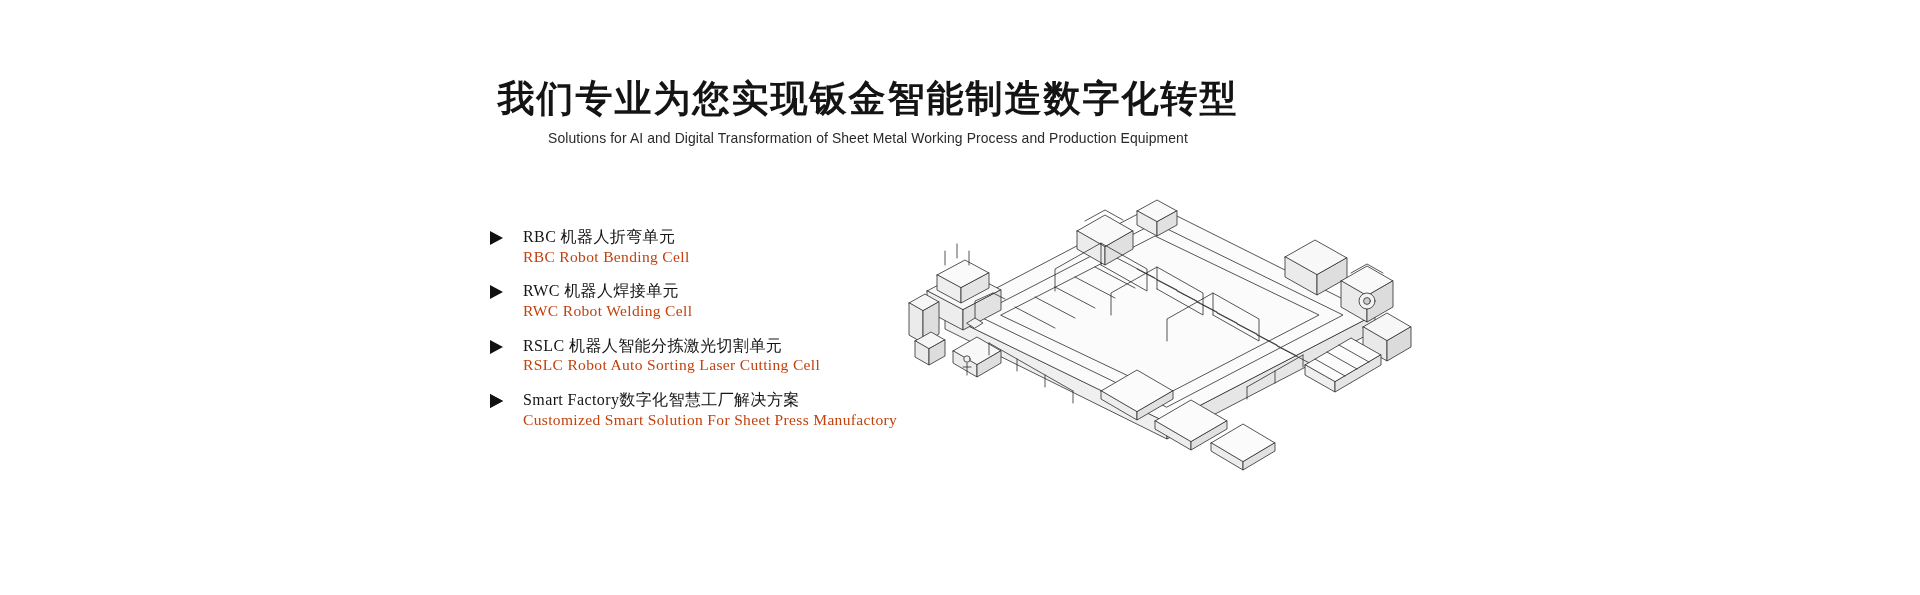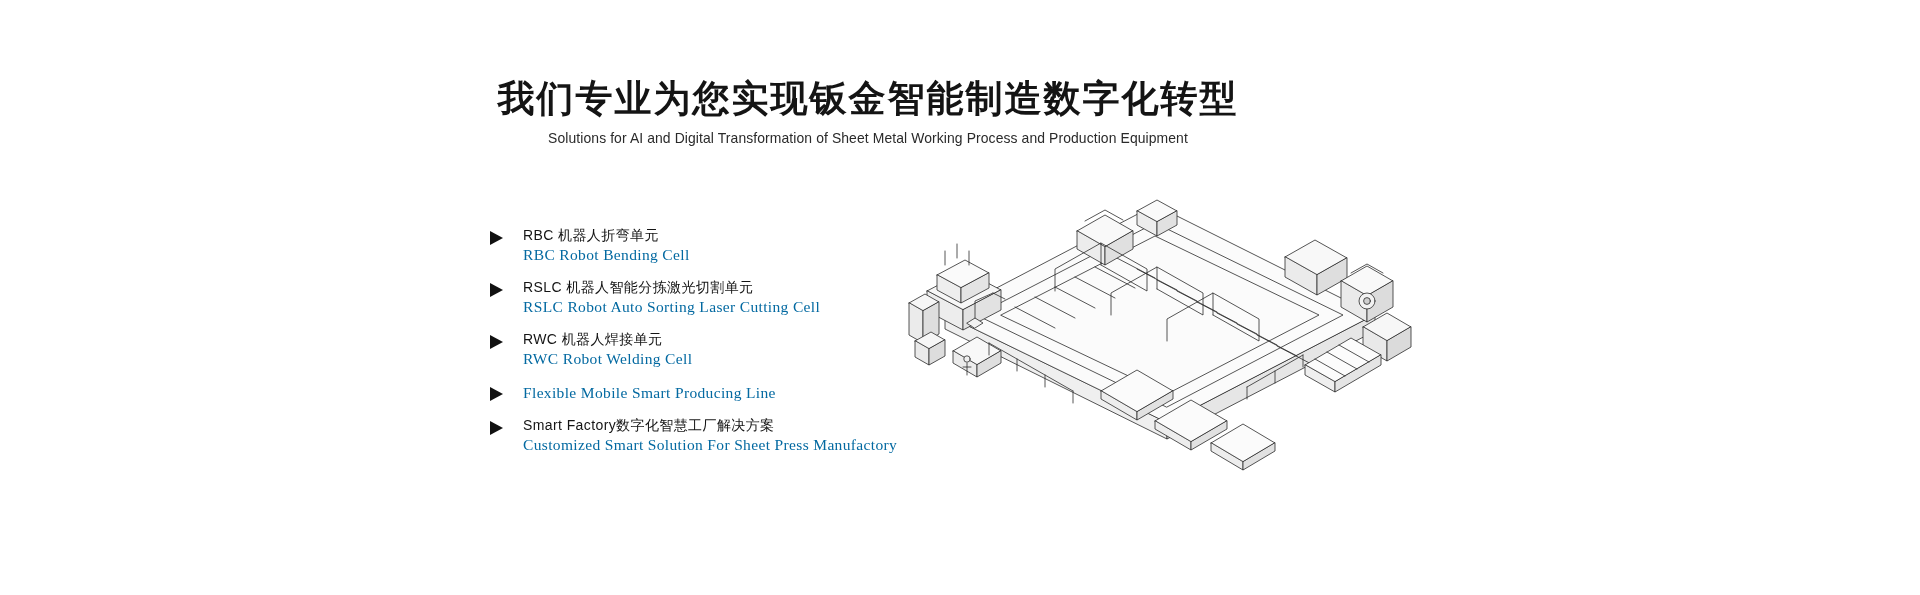--- a/index.html
+++ b/index.html
@@ -67,33 +67,33 @@
     position: absolute;
     left: 0;
     top: 3px;
     width: 0;
     height: 0;
     border-top: 7px solid transparent;
     border-bottom: 7px solid transparent;
     border-left: 13px solid #111111;
   }
   .f-cn {
-    font-family: Liberation Sans, sans-serif;
-    font-size: 14px;
+    font-family: Liberation Serif, serif;
+    font-size: 16px;
     letter-spacing: 0.4px;
     color: #141414;
     line-height: 1.12;
     white-space: nowrap;
   }
   .f-en {
     margin-top: 2px;
     font-family: "Liberation Serif", "DejaVu Serif", serif;
     font-size: 15.5px;
     letter-spacing: 0.35px;
-    color: #0369a1;
+    color: #c2410c;
     line-height: 1.12;
     white-space: nowrap;
   }
 
   
   .illustration {
     position: absolute;
     left: 905px;
     top: 195px;
     width: 530px;
@@ -115,33 +115,32 @@
 
     <div class="feature">
       <span class="bullet"></span>
       <div class="f-cn">RBC  机器人折弯单元</div>
       <div class="f-en">RBC Robot Bending Cell</div>
     </div>
 
 
     <div class="feature">
       <span class="bullet"></span>
+      <div class="f-cn">RWC  机器人焊接单元</div>
+      <div class="f-en">RWC Robot Welding Cell</div>
+    </div>
+
+    <div class="feature">
+      <span class="bullet"></span>
       <div class="f-cn">RSLC  机器人智能分拣激光切割单元</div>
       <div class="f-en">RSLC Robot Auto Sorting Laser Cutting Cell</div>
     </div>
 
     <div class="feature">
       <span class="bullet"></span>
-      <div class="f-cn">RWC  机器人焊接单元</div>
-      <div class="f-en">RWC Robot Welding Cell</div>
-    </div>
-
-    <div class="feature">
-      <span class="bullet"></span>
-      <div class="f-en">Flexible Mobile Smart Producing Line</div>
     </div>
 
     <div class="feature">
       <span class="bullet"></span>
       <div class="f-cn">Smart Factory数字化智慧工厂解决方案</div>
       <div class="f-en">Customized Smart Solution For Sheet Press Manufactory</div>
     </div>
 
   </div>
 

